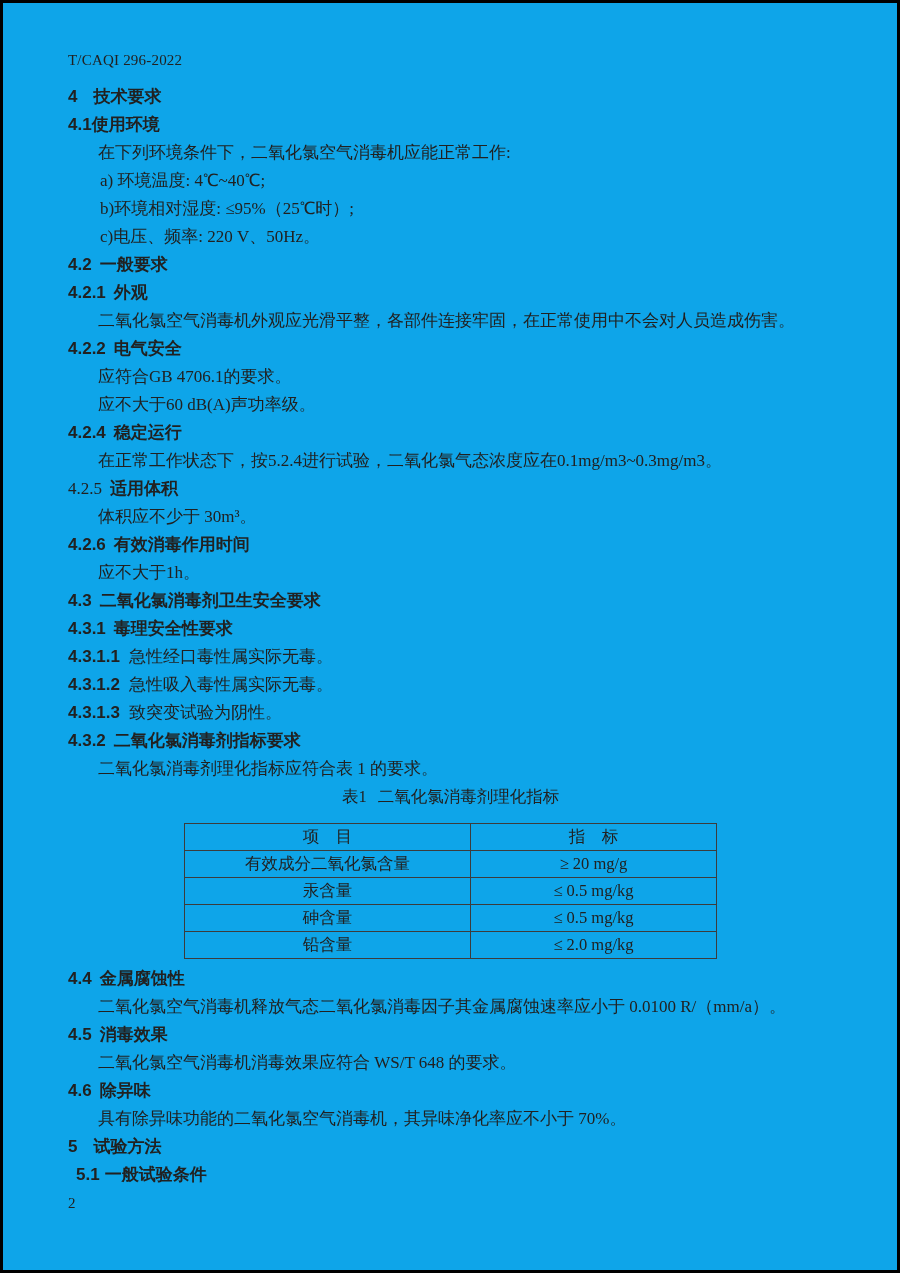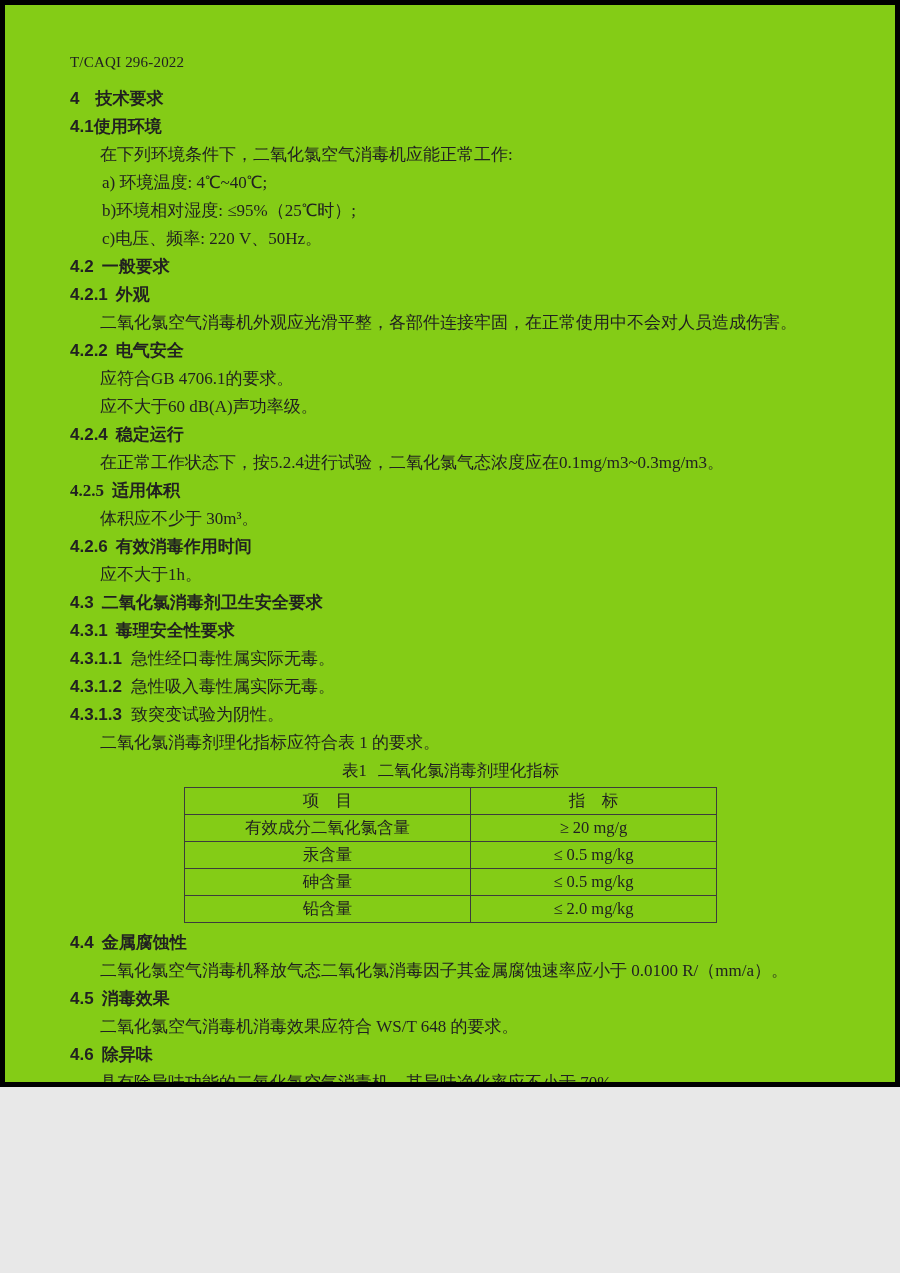--- a/index.html
+++ b/index.html
@@ -1,27 +1,27 @@
 <!DOCTYPE html>
 <html><head>
 <meta charset="utf-8">
 <style>
   * { margin: 0; padding: 0; box-sizing: border-box; }
   html, body { background: #e8e8e8; }
   .page {
     width: 900px;
-    height: 1087px;
+    height: 1273px;
     margin: 0 auto;
-    background: #84cc16;
+    background: #0ea5e9;
     color: #212121;
     font-family: "Liberation Serif", serif;
     font-size: 17px;
     position: relative;
     padding: 46px 64px 0 65px;
-    border: 5px solid #000000;
+    border: 3px solid #000000;
     overflow: hidden;
   }
   .doc-header {
     font-size: 15px;
     line-height: 22px;
     margin-bottom: 12px;
     letter-spacing: 0.2px;
   }
   .h {
     font-family: "Liberation Sans", sans-serif;
@@ -29,41 +29,41 @@
     font-size: 17px;
     line-height: 28px;
   }
   .h .num { display: inline-block; }
   .gap-wide  { margin-right: 16px; }
   .gap       { margin-right: 8px; }
   .gap-small { margin-right: 5px; margin-left: 8px; }
   .gap-none  { margin-right: 0; }
   .num-serif {
     font-family: "Liberation Serif", serif;
-    font-weight: bold;
+    font-weight: normal;
   }
   .chapter { margin-top: 8px; }
   .clause { font-size: 17px; line-height: 28px; }
   .clause .num {
     font-family: Liberation Sans, sans-serif;
     font-weight: bold;
     margin-right: 9px;
   }
   .clause .ct { font-family: "Liberation Serif", serif; font-weight: normal; margin-top: 7px; }
   .body { padding-left: 30px; line-height: 28px; }
   .list-item { padding-left: 32px; line-height: 28px; }
   .tbl-caption {
     text-align: center;
     line-height: 28px;
     font-size: 16.5px;
   }
   .tbl-caption .cap-no { margin-right: 11px; }
   table.spec {
     border-collapse: collapse;
-    margin: 2px auto 6px auto;
+    margin: 12px auto 6px auto;
     width: 532px;
     table-layout: fixed;
     padding-left: 43px;
   }
   table.spec td, table.spec th {
     border: 1.5px solid #3c3c3c;
     height: 27px;
     text-align: center;
     vertical-align: middle;
     font-size: 16.5px;
@@ -141,20 +141,23 @@
   <div class="clause">
     <span class="num">4.3.1.1</span><span class="ct">急性经口毒性属实际无毒。</span>
   </div>
   <div class="clause">
     <span class="num">4.3.1.2</span><span class="ct">急性吸入毒性属实际无毒。</span>
   </div>
   <div class="clause">
     <span class="num">4.3.1.3</span><span class="ct">致突变试验为阴性。</span>
   </div>
 
+  <div class="h">
+    <span class="num gap">4.3.2</span><span>二氧化氯消毒剂指标要求</span>
+  </div>
   <p class="body">二氧化氯消毒剂理化指标应符合表 1 的要求。</p>
 
   <div class="tbl-caption">
     <span class="cap-no">表1</span><span>二氧化氯消毒剂理化指标</span>
   </div>
 
   <table class="spec">
     <colgroup>
         <col class="c1">
         <col class="c2">

